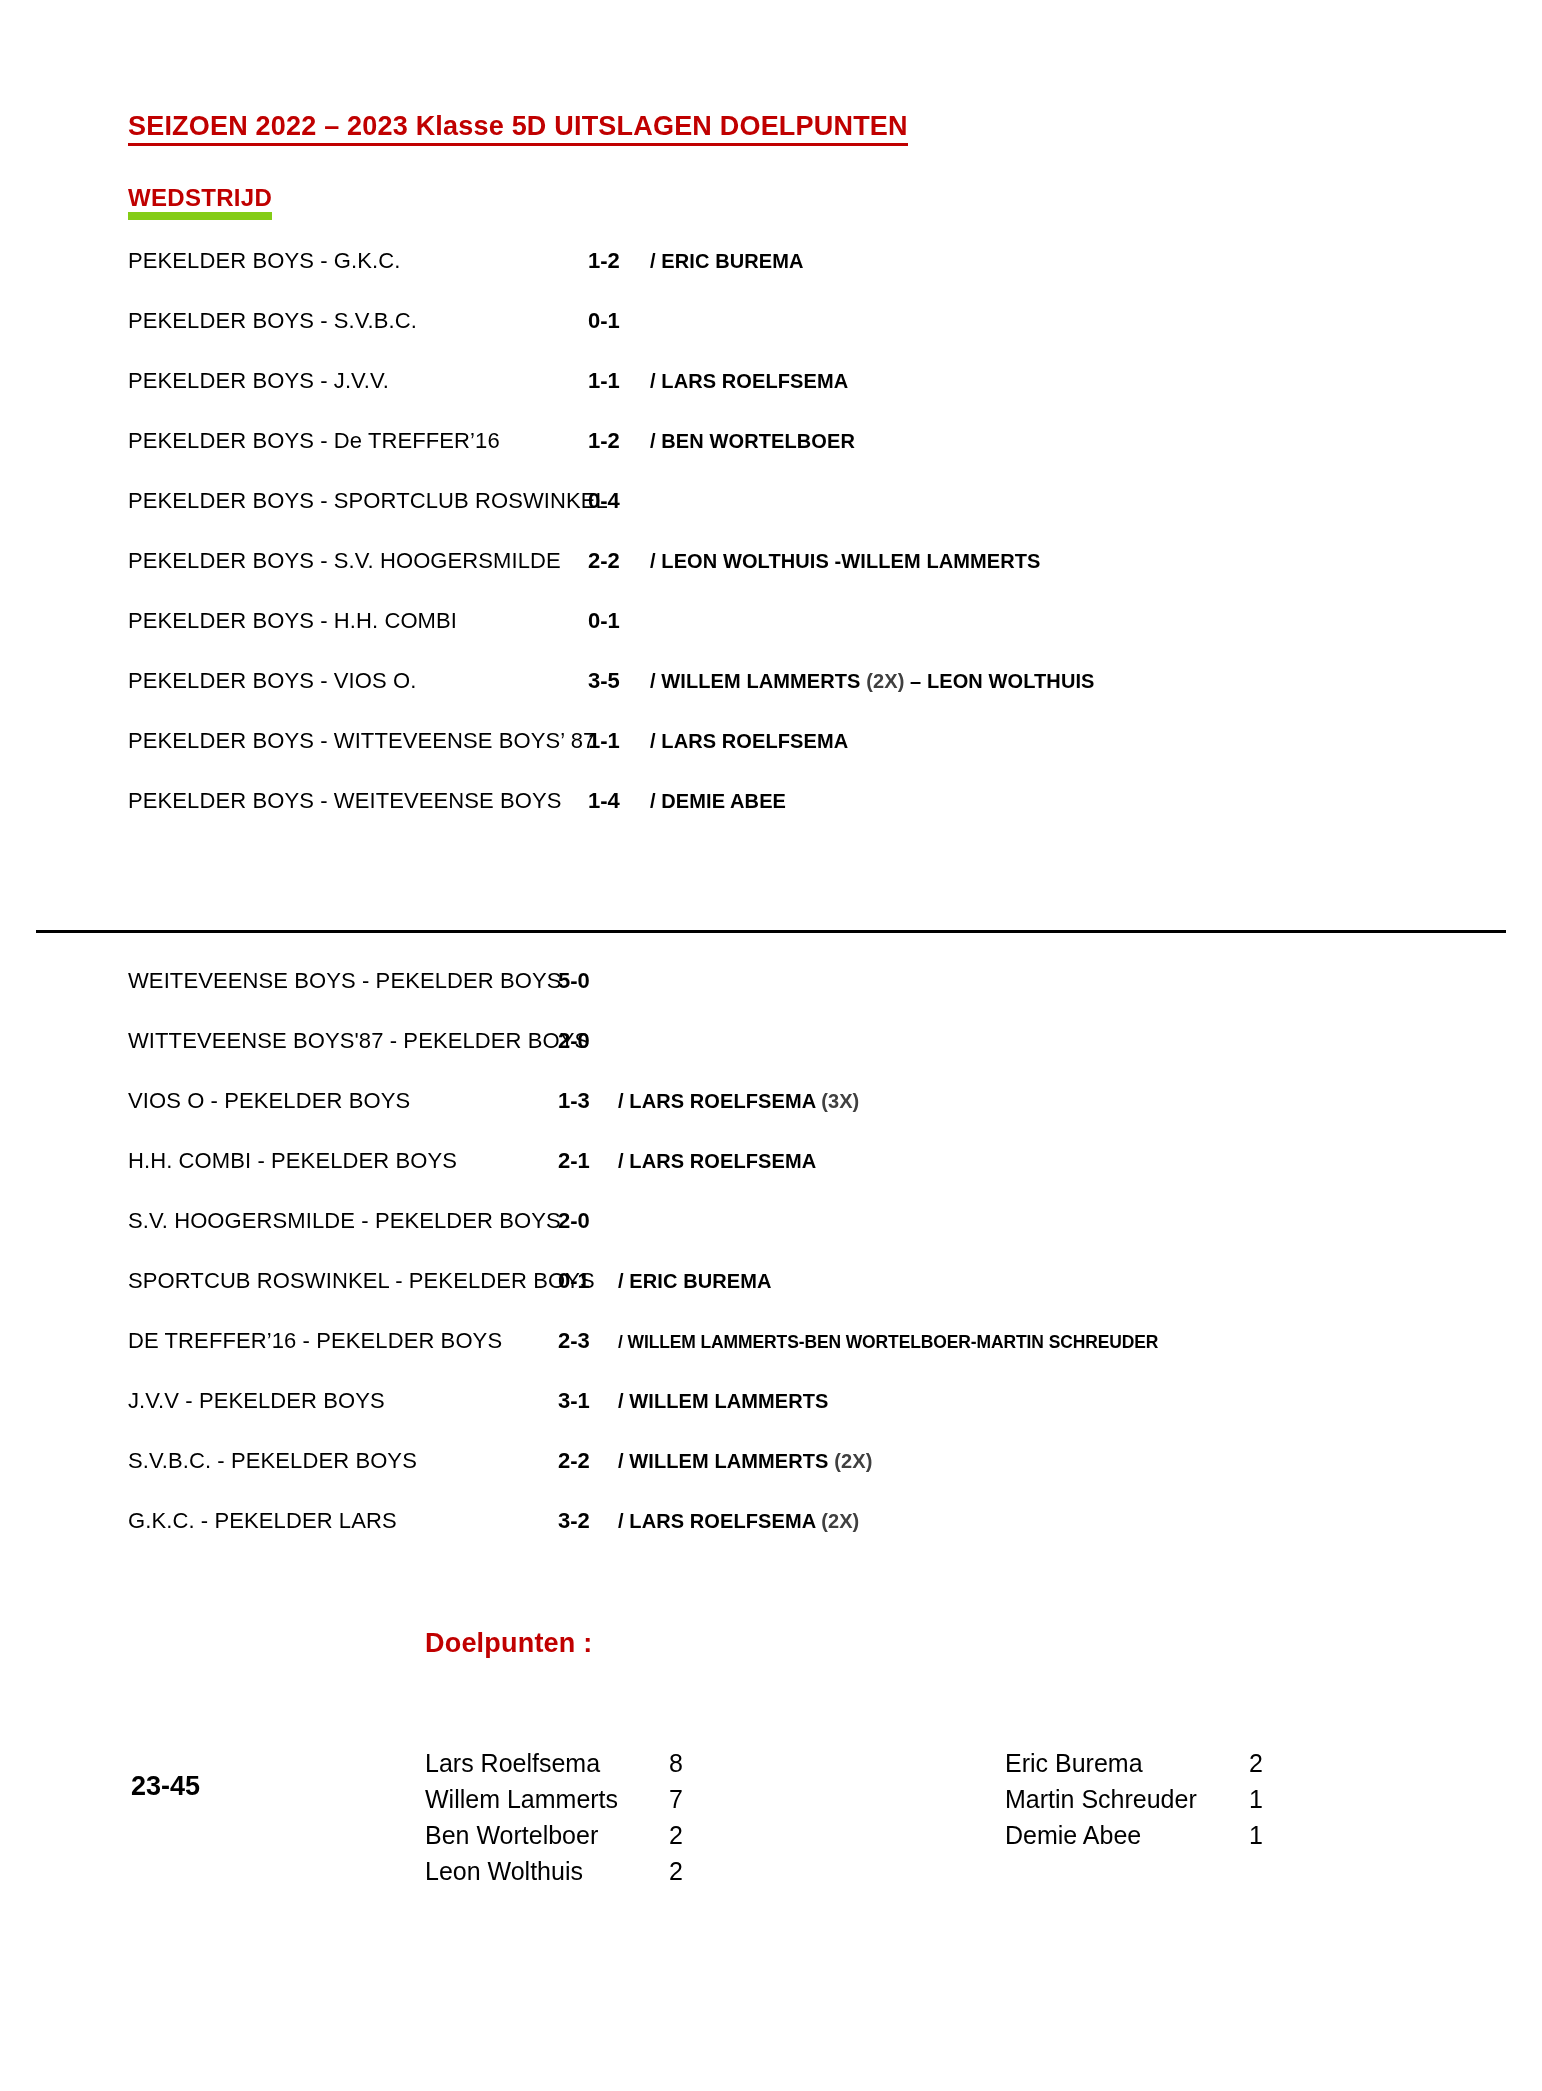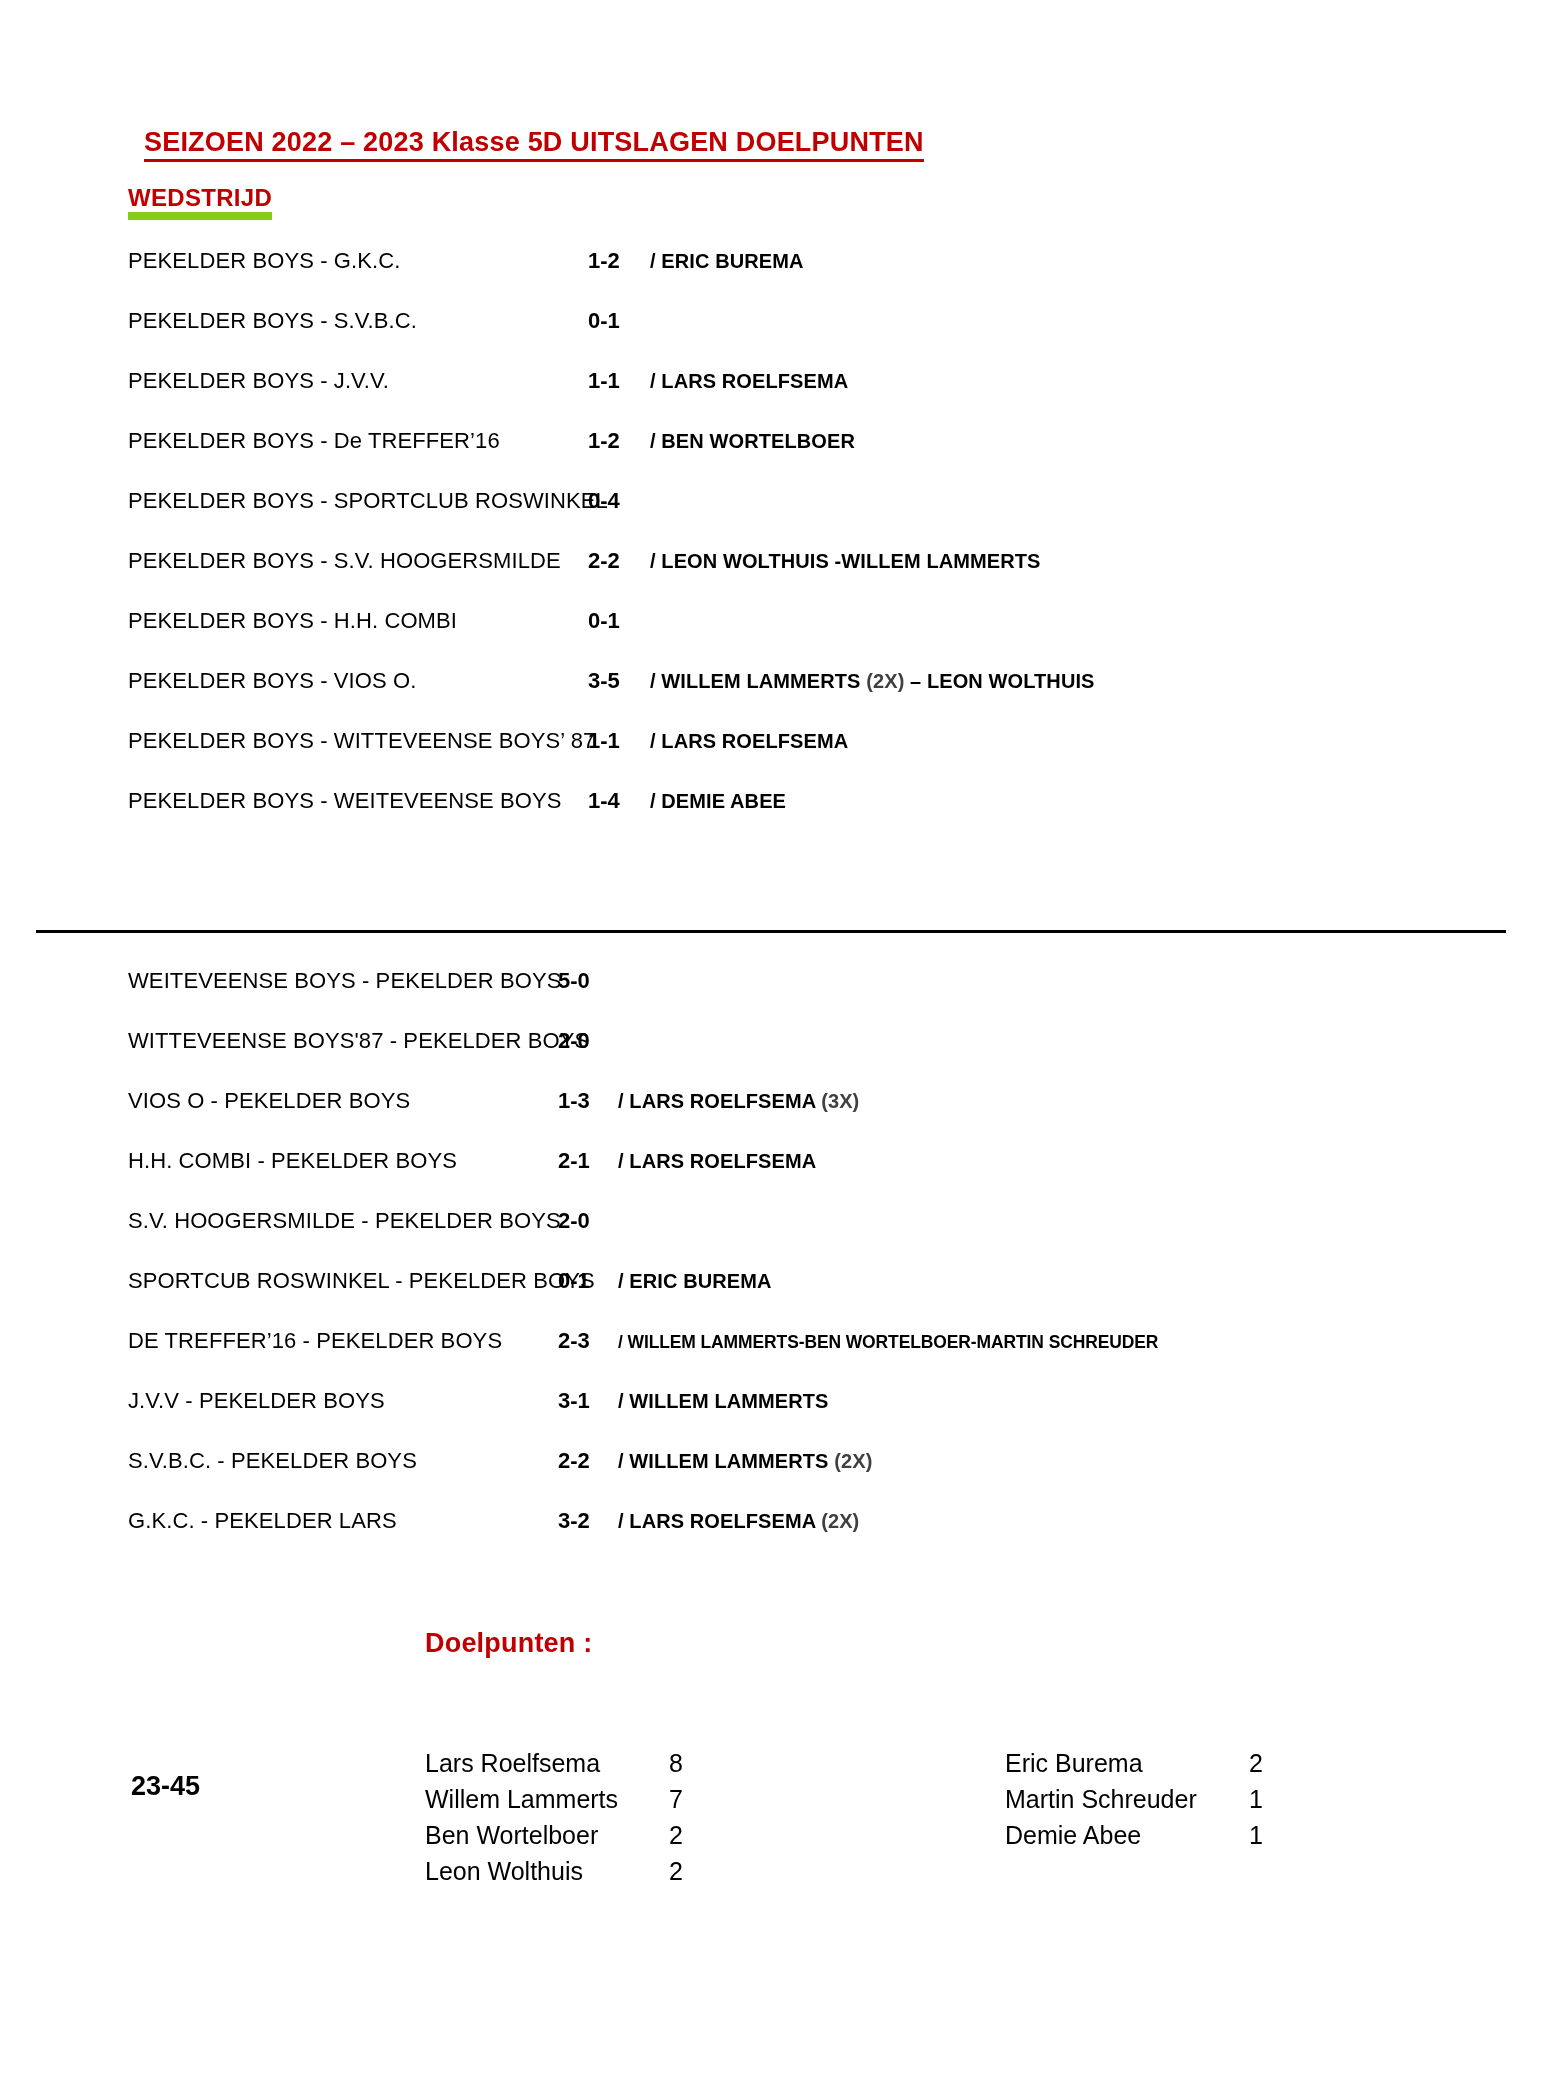--- a/index.html
+++ b/index.html
@@ -20,21 +20,21 @@
   }
   .doc {
     position: absolute;
     left: 0;
     top: 0;
     width: 1542px;
   }
 
   
   .title-row {
-    margin: 16px;
+    margin: 0;
     padding: 0;
     position: absolute;
     left: 128px;
     top: 112px;
     white-space: nowrap;
   }
   .title-text {
     font-size: 27px;
     font-weight: bold;
     color: #C00000;

